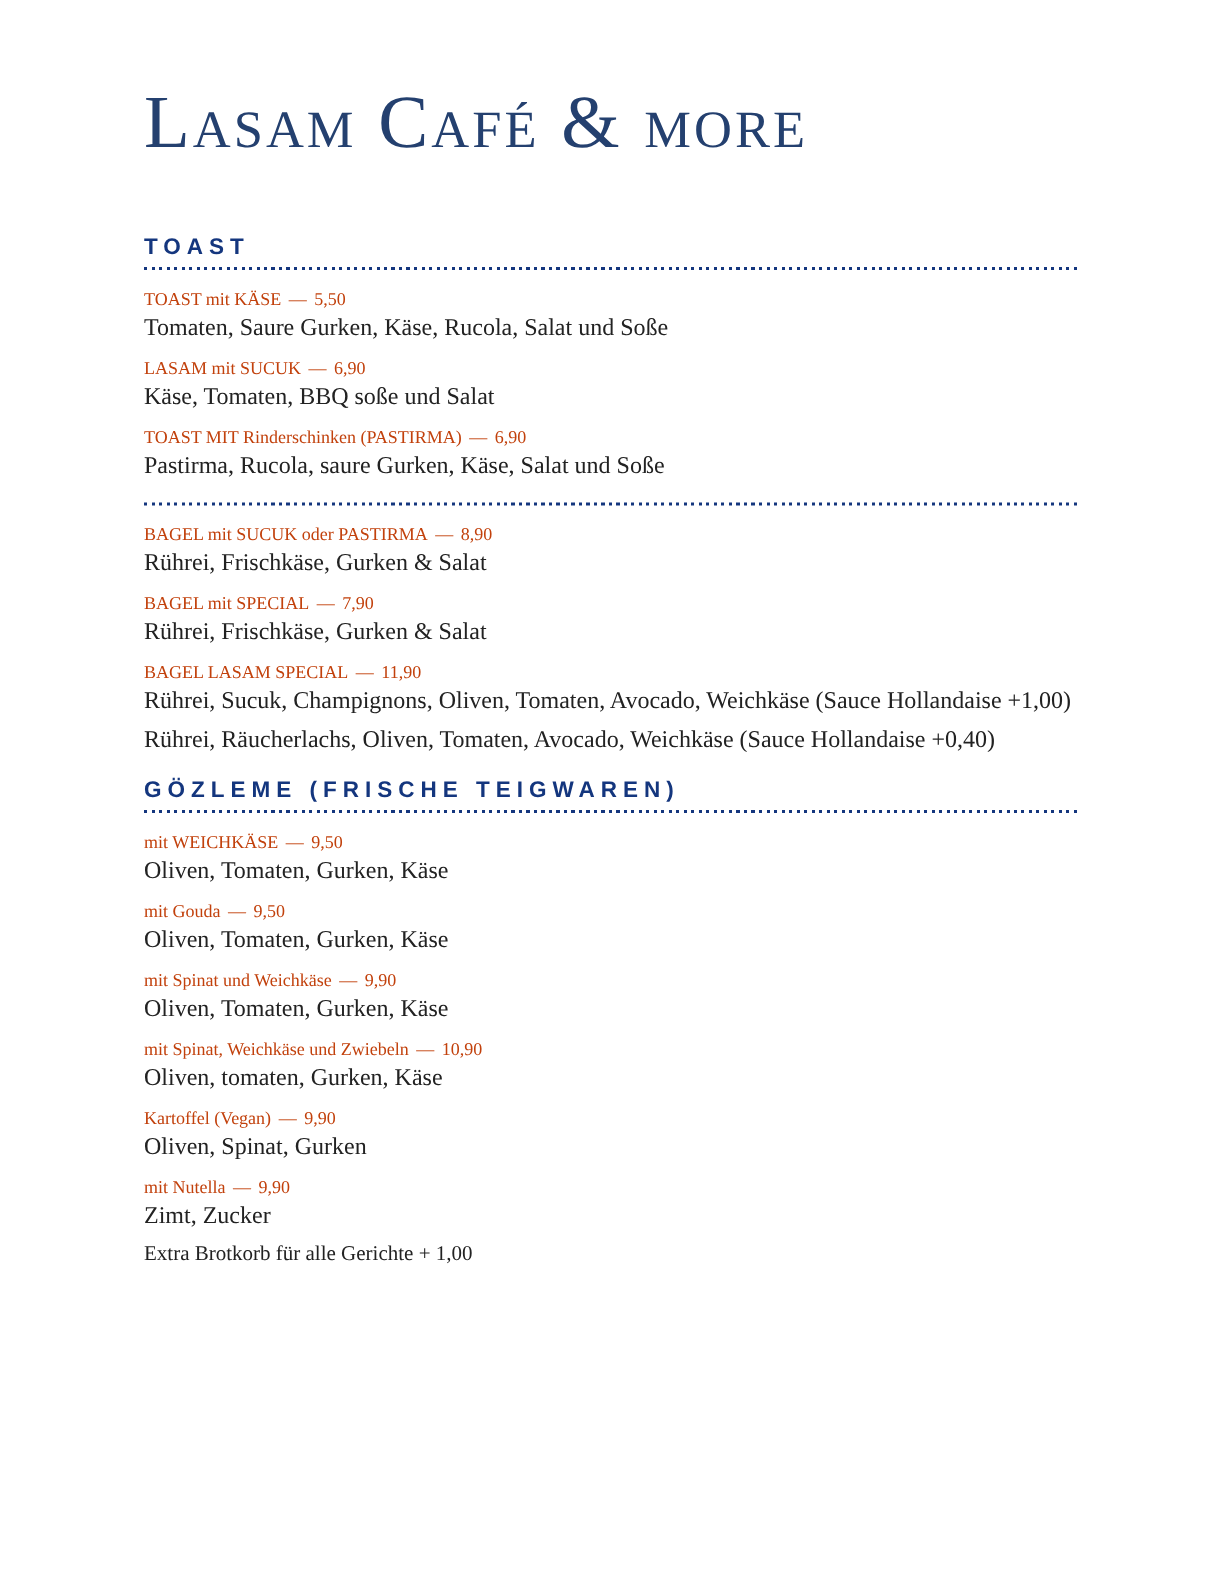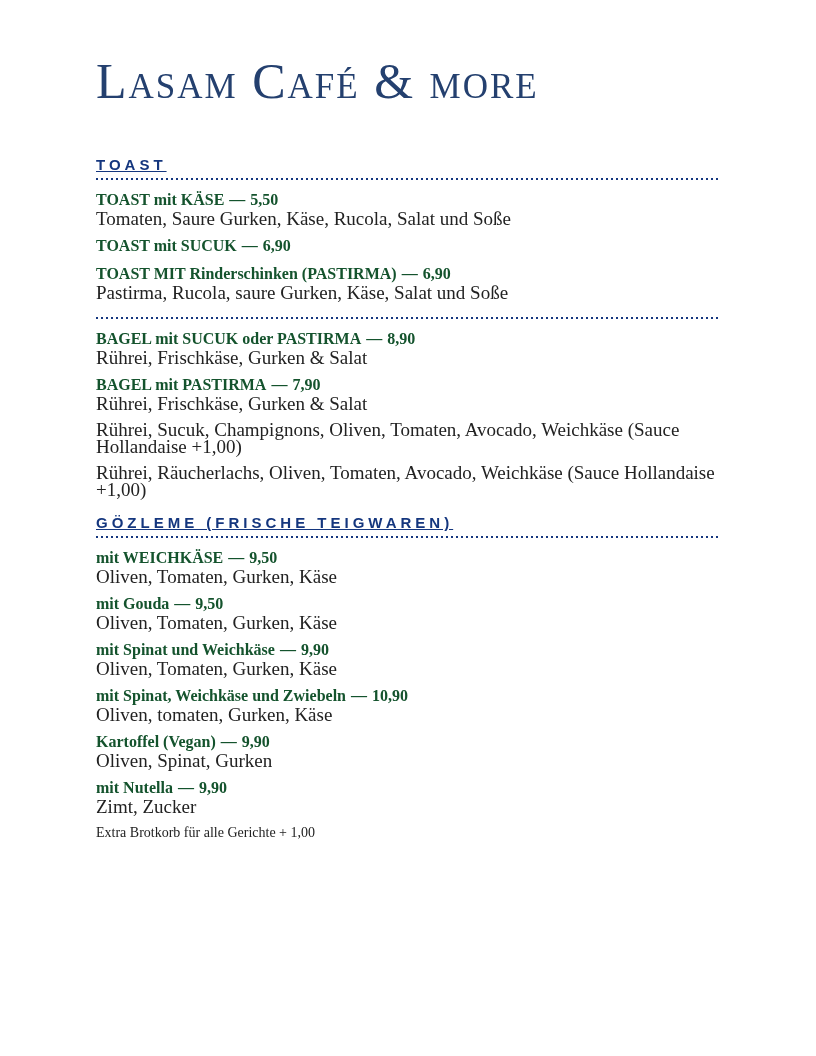--- a/index.html
+++ b/index.html
@@ -35,49 +35,48 @@
     margin-top: 16px;
   }
   .heading {
     margin: 0 0 4px 0;
     font-family: "Liberation Sans", "DejaVu Sans", sans-serif;
     font-weight: bold;
     font-size: 15px;
     line-height: 18px;
     letter-spacing: 4px;
     color: #14367e;
-    text-decoration: underline;
   }
   .divider {
     height: 2px;
     width: 100%;
     background-image: repeating-linear-gradient(
       to right,
       #14367e 0, #14367e 2px,
       transparent 2px, transparent 5px
     );
   }
   .items {
     padding-top: 10px;
   }
   .item {
     margin-bottom: 9px;
   }
   .item-title {
-    font-size: 16px;
+    font-size: 12px;
     line-height: 19px;
-    font-weight: bold;
-    color: #14532d;
+    font-weight: normal;
+    color: #c2410c;
   }
   .item-sep {
     margin: 0 5px;
   }
   .item-desc {
     margin-top: 1px;
-    font-size: 19px;
+    font-size: 16px;
     line-height: 17px;
     font-weight: normal;
     color: #222222;
   }
   .footnote {
     margin: 8px 0 0 0;
     font-size: 14px;
     line-height: 17px;
     color: #222222;
   }
@@ -93,51 +92,53 @@
     <h2 class="heading">TOAST</h2>
     <div class="divider"></div>
     <div class="items">
 
       <div class="item">
         <div class="item-title"><span>TOAST mit KÄSE</span><span class="item-sep">—</span><span>5,50</span></div>
         <div class="item-desc">Tomaten, Saure Gurken, Käse, Rucola, Salat und Soße</div>
       </div>
 
       <div class="item">
-        <div class="item-title"><span>TOAST mit SUCUK</span><span class="item-sep">—</span><span>6,90</span></div>
+        <div class="item-title"><span>LASAM mit SUCUK</span><span class="item-sep">—</span><span>6,90</span></div>
+        <div class="item-desc">Käse, Tomaten, BBQ soße und Salat</div>
       </div>
 
       <div class="item">
         <div class="item-title"><span>TOAST MIT Rinderschinken (PASTIRMA)</span><span class="item-sep">—</span><span>6,90</span></div>
         <div class="item-desc">Pastirma, Rucola, saure Gurken, Käse, Salat und Soße</div>
       </div>
 
     </div>
   </section>
 
   <section class="section">
     <div class="divider"></div>
     <div class="items">
 
       <div class="item">
         <div class="item-title"><span>BAGEL mit SUCUK oder PASTIRMA</span><span class="item-sep">—</span><span>8,90</span></div>
         <div class="item-desc">Rührei, Frischkäse, Gurken &amp; Salat</div>
       </div>
 
       <div class="item">
-        <div class="item-title"><span>BAGEL mit PASTIRMA</span><span class="item-sep">—</span><span>7,90</span></div>
+        <div class="item-title"><span>BAGEL mit SPECIAL</span><span class="item-sep">—</span><span>7,90</span></div>
         <div class="item-desc">Rührei, Frischkäse, Gurken &amp; Salat</div>
       </div>
 
       <div class="item">
+        <div class="item-title"><span>BAGEL LASAM SPECIAL</span><span class="item-sep">—</span><span>11,90</span></div>
         <div class="item-desc">Rührei, Sucuk, Champignons, Oliven, Tomaten, Avocado, Weichkäse (Sauce Hollandaise  +1,00)</div>
       </div>
 
       <div class="item">
-        <div class="item-desc">Rührei, Räucherlachs, Oliven, Tomaten, Avocado, Weichkäse (Sauce Hollandaise  +1,00)</div>
+        <div class="item-desc">Rührei, Räucherlachs, Oliven, Tomaten, Avocado, Weichkäse (Sauce Hollandaise  +0,40)</div>
       </div>
 
     </div>
   </section>
 
   <section class="section">
     <h2 class="heading">GÖZLEME (FRISCHE TEIGWAREN)</h2>
     <div class="divider"></div>
     <div class="items">
 

